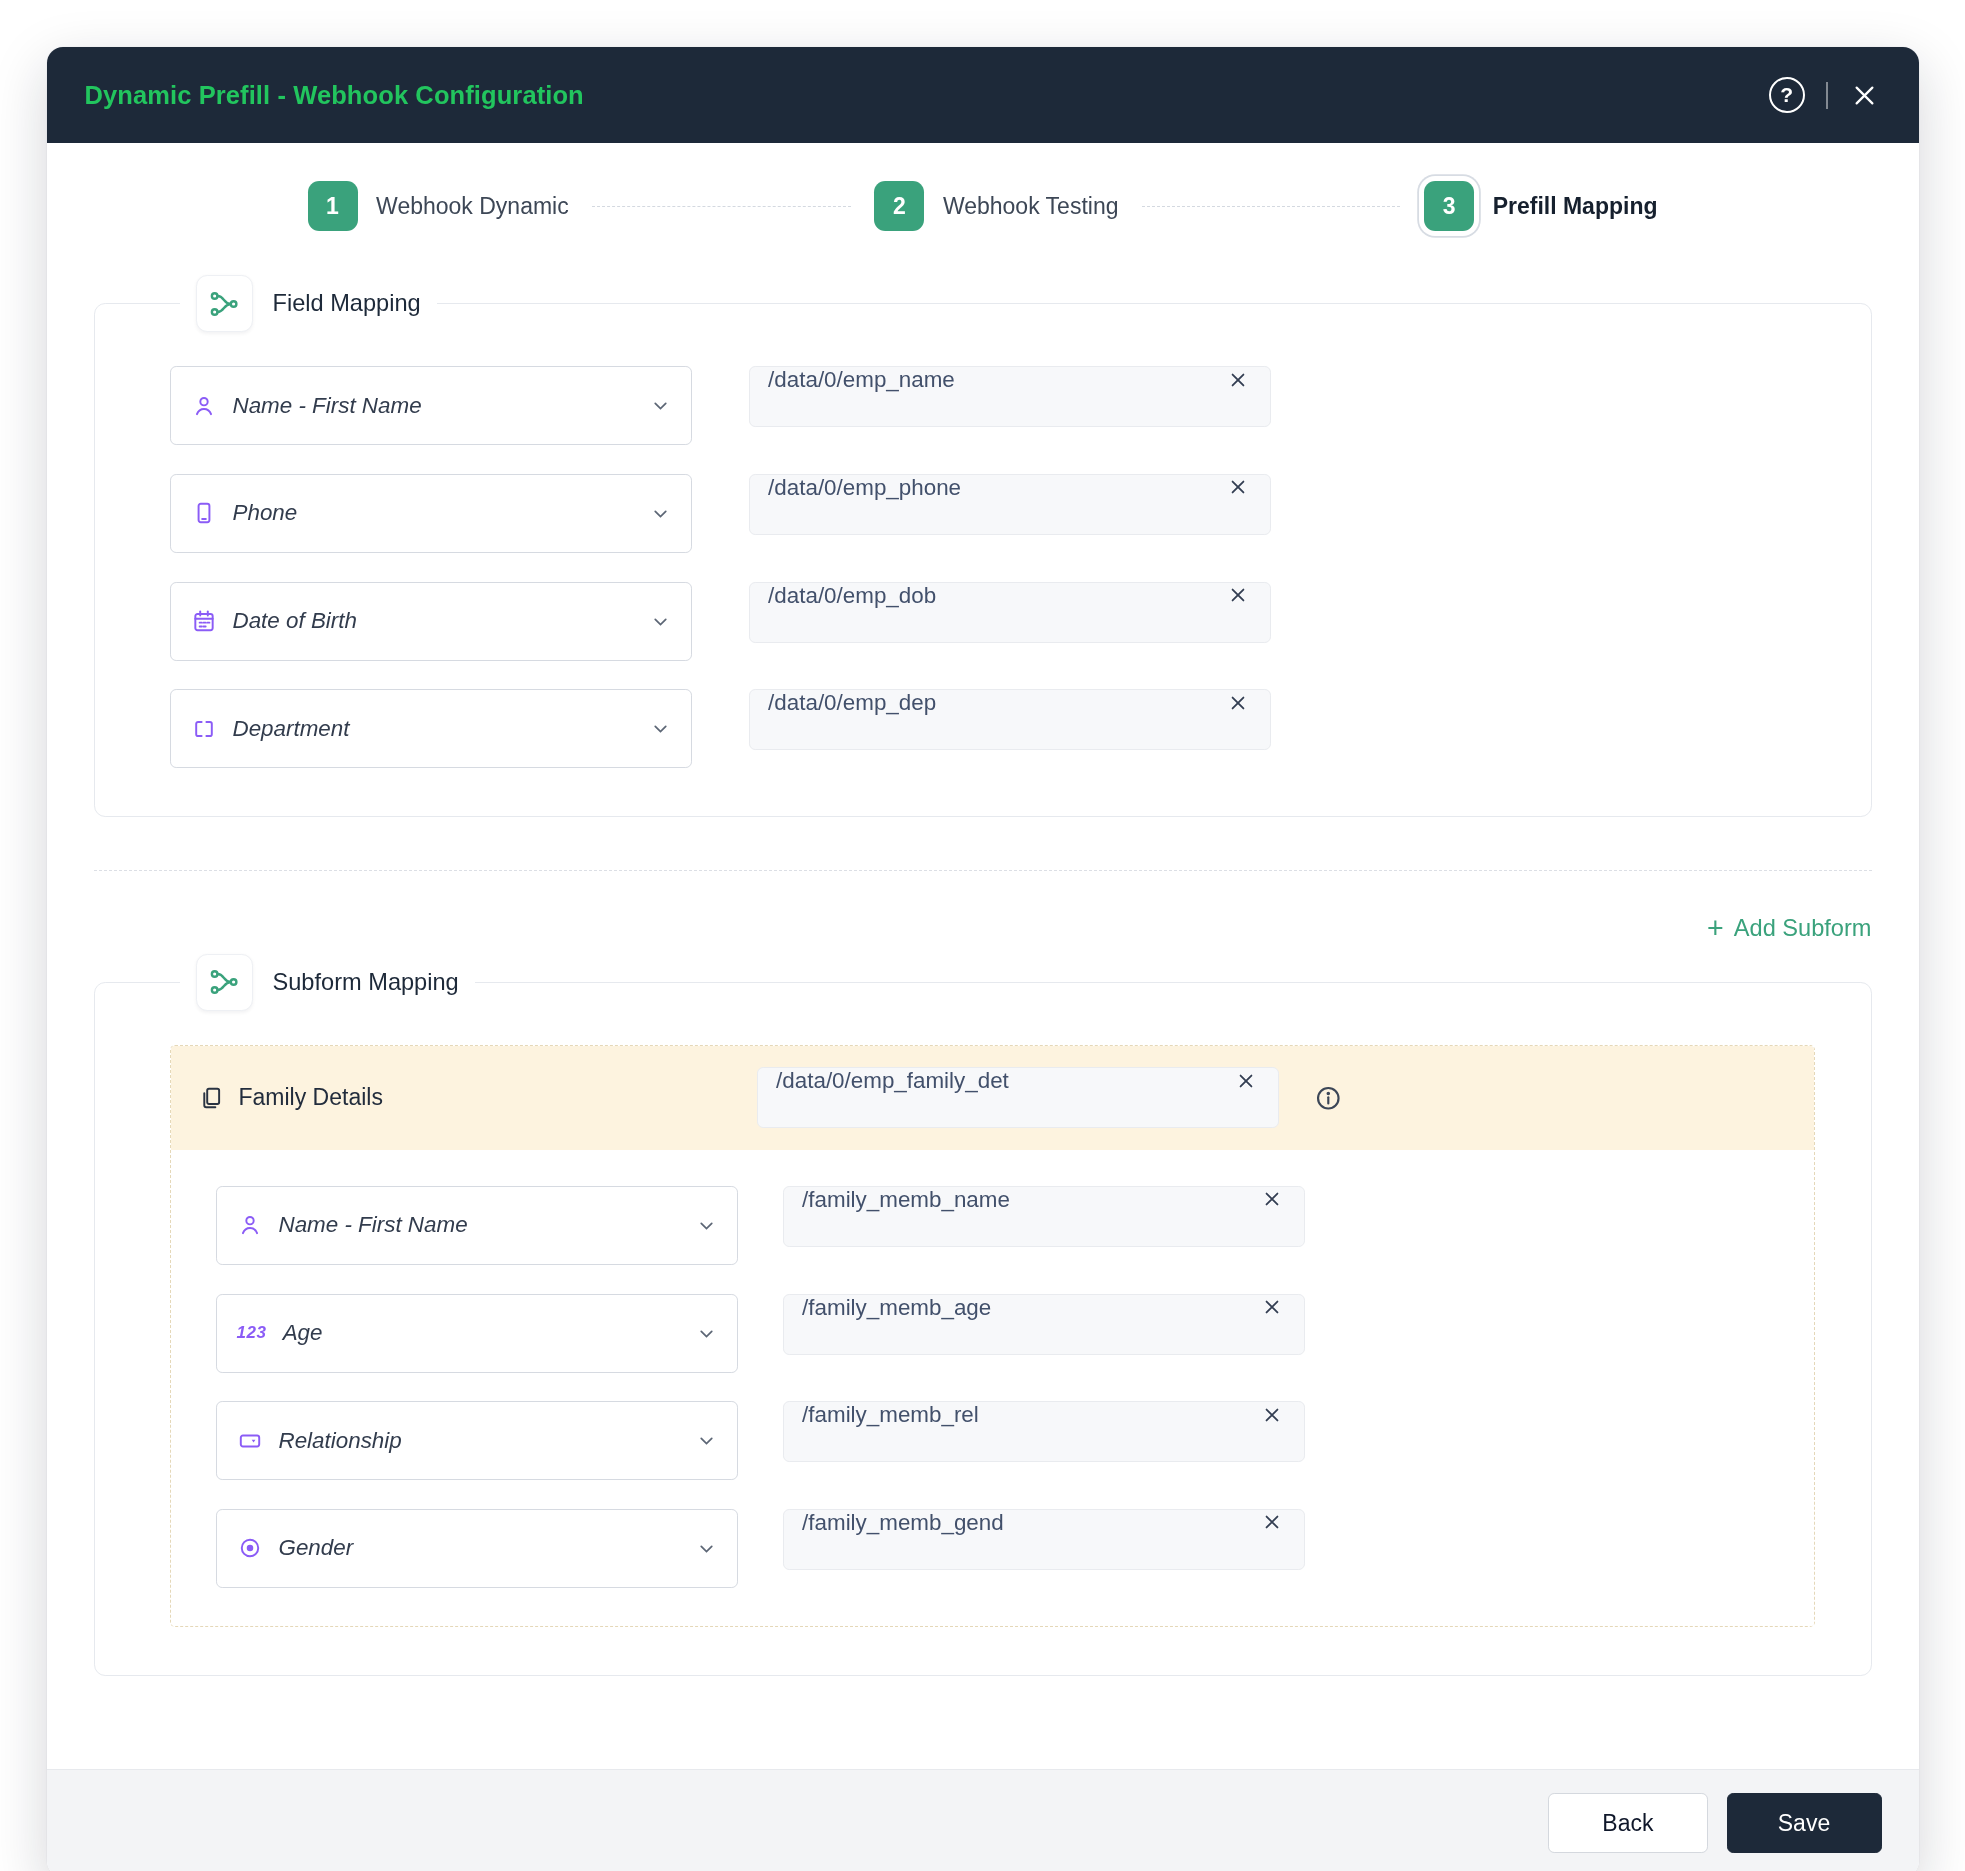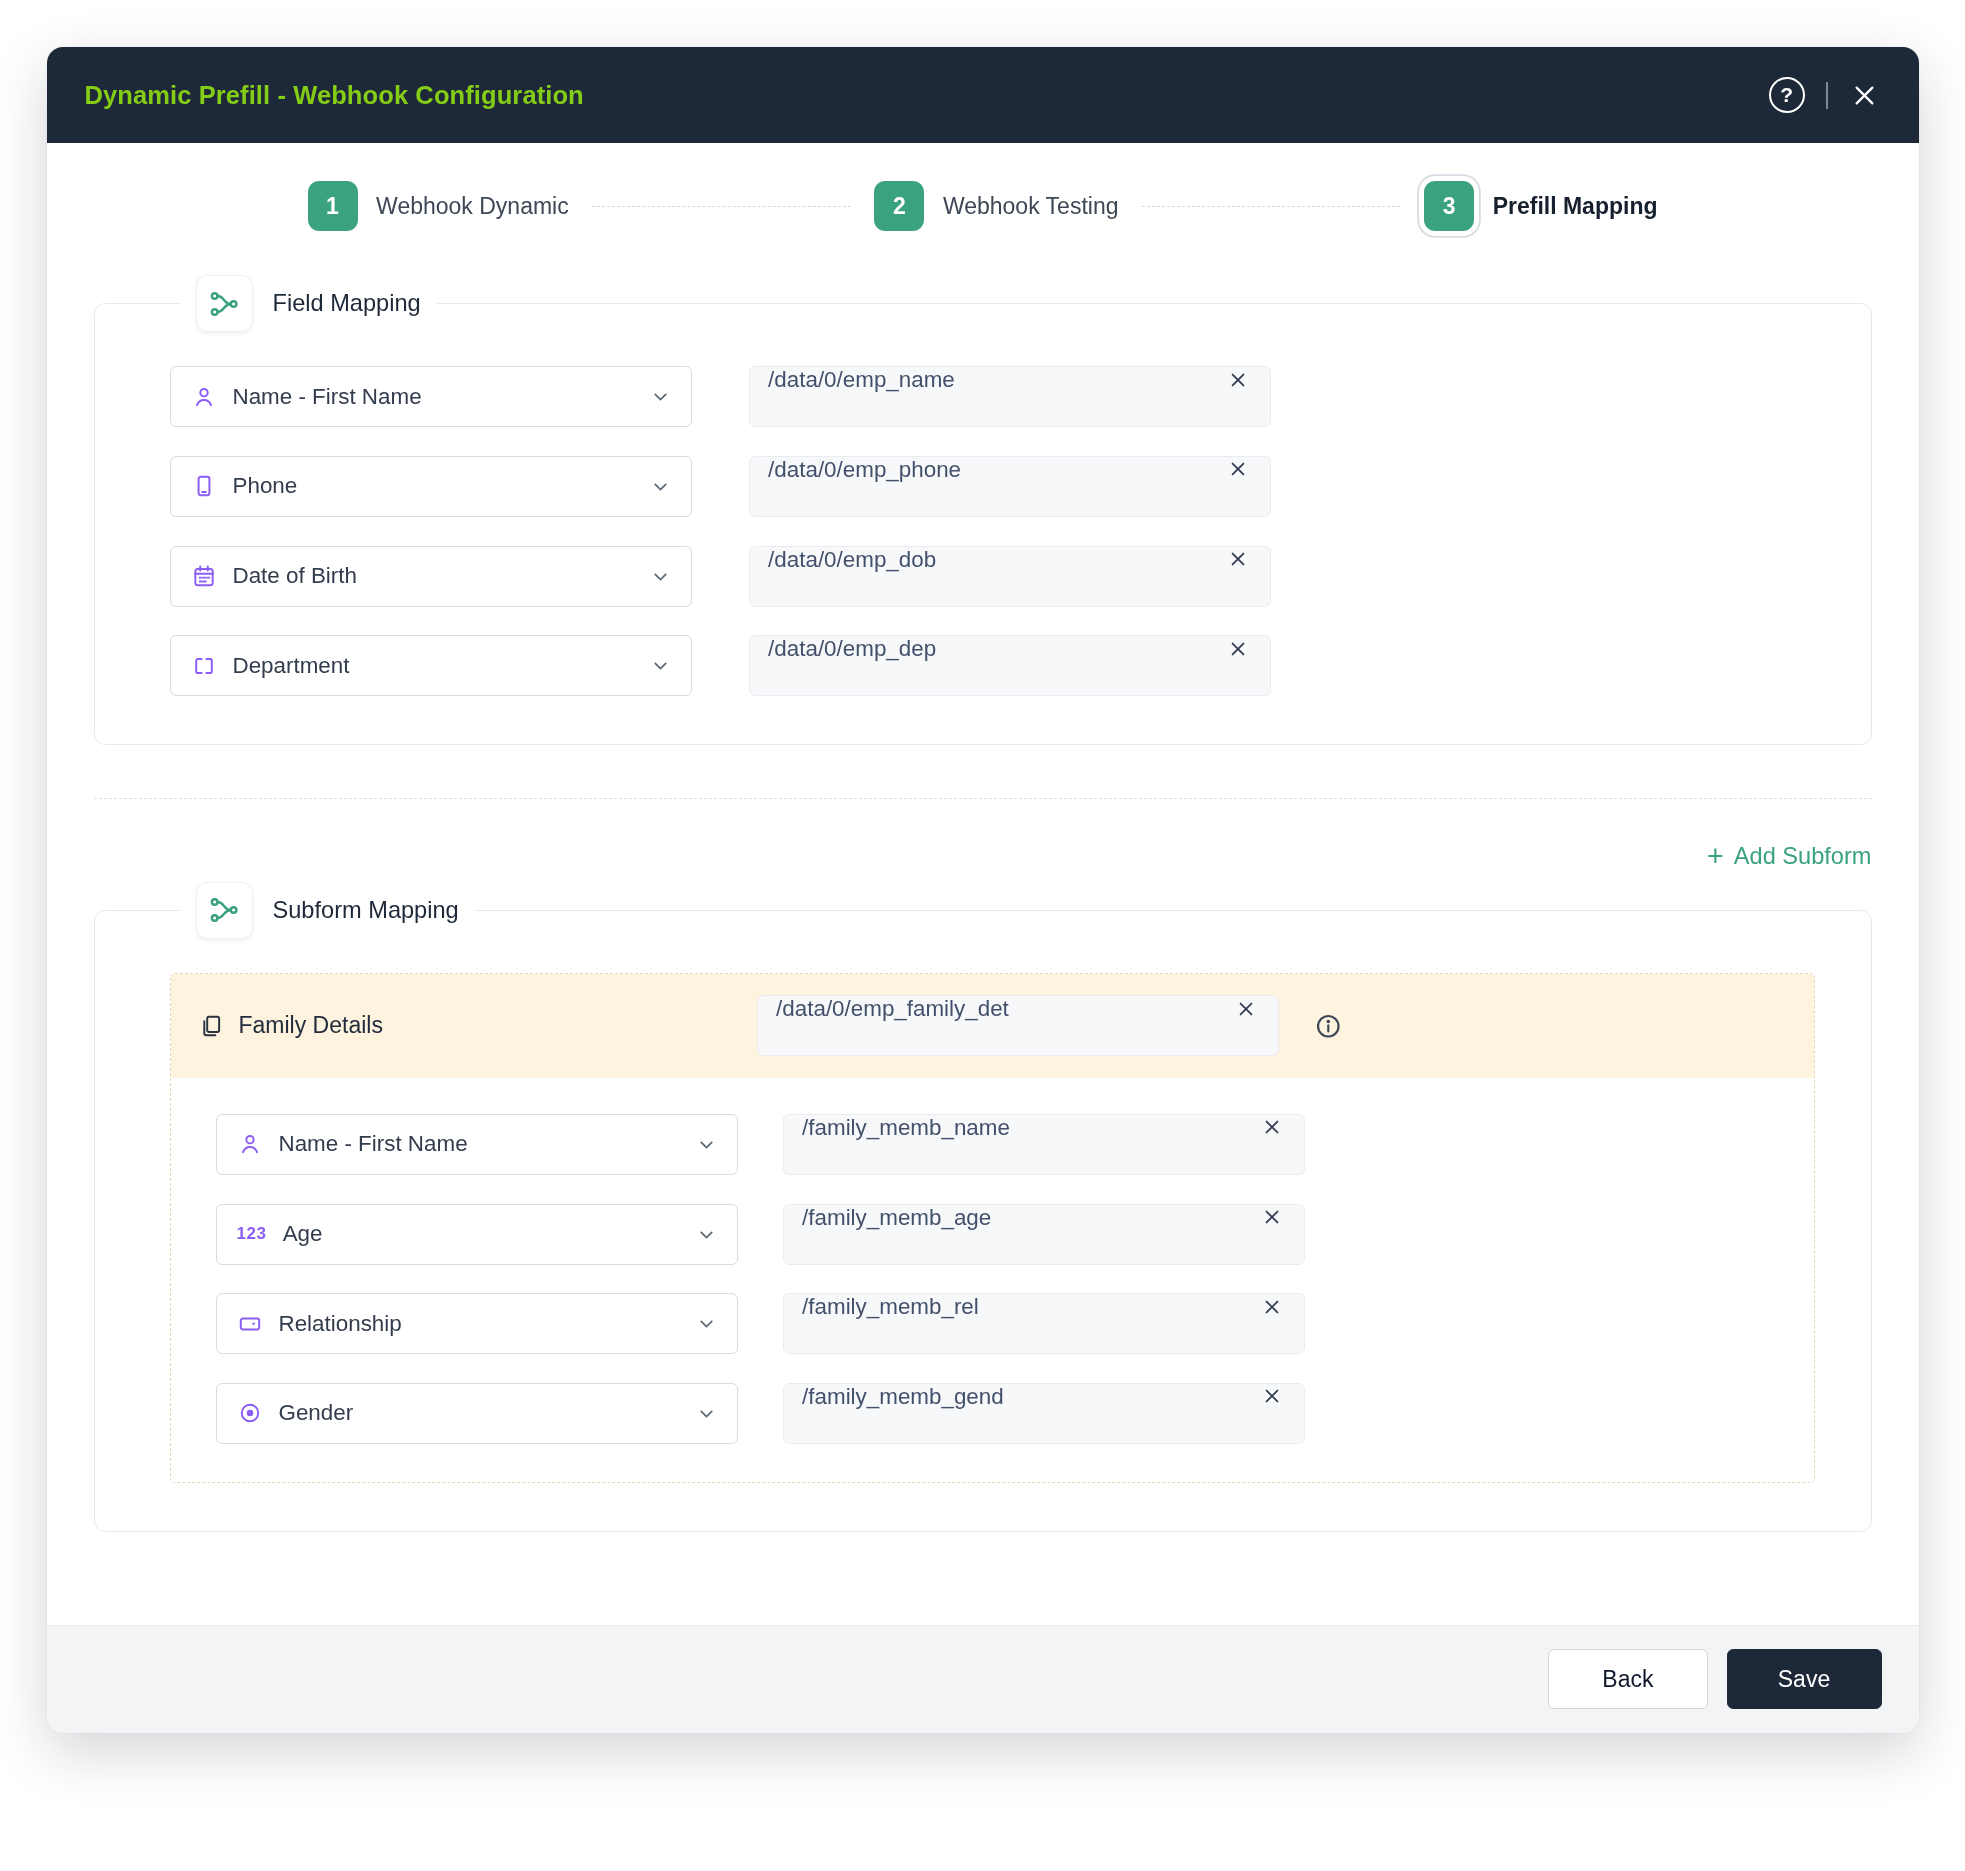--- a/index.html
+++ b/index.html
@@ -18,21 +18,21 @@
     overflow: hidden;
   }
   
   .modal-header {
     height: 96px;
     background: #1d2939;
     display: flex;
     align-items: center;
     padding: 0 38px;
   }
-  .modal-title { color: #84cc16; font-size: 25.5px; font-weight: 600; letter-spacing: 0.1px; }
+  .modal-title { color: #22c55e; font-size: 25.5px; font-weight: 600; letter-spacing: 0.1px; }
   .header-actions { margin-left: auto; display: flex; align-items: center; gap: 21px; }
   .help-btn {
     width: 36px; height: 36px; border-radius: 50%;
     border: 2.5px solid #ffffff; color: #ffffff;
     display: flex; align-items: center; justify-content: center;
     font-size: 21px; font-weight: 700; cursor: pointer; background: transparent;
   }
   .header-sep { width: 1.9px; height: 27px; background: rgba(255,255,255,.45); }
   .close-btn { width: 32px; height: 32px; cursor: pointer; color: #fff; display:flex; align-items:center; justify-content:center; }
   .close-btn svg { width: 27px; height: 27px; }
@@ -68,27 +68,28 @@
     background: #ffffff; border: 0.6px solid #eef0f4;
     display: flex; align-items: center; justify-content: center;
     color: #3aa27c;
     box-shadow: 0 1.2px 3.7px rgba(16,24,40,.05);
   }
   .legend-icon svg { width: 32px; height: 32px; }
   .legend-text { font-size: 23.6px; font-weight: 500; color: #1d2939; }
   .map-row { display: flex; gap: 57px; margin-bottom: 28.6px; }
   .map-row:last-child { margin-bottom: 0; }
   .dropdown {
-    width: 522px; height: 61px;
+    width: 522px; height: 79px;
     background: #ffffff;
     border: 1.2px solid #d6dae1;
     border-radius: 6.2px;
     display: flex; align-items: center;
     padding: 0 20px; gap: 16px;
     cursor: pointer;
+    font-style: italic;
   }
   .dropdown .f-icon { width: 26px; height: 26px; color: #8b5cf6; flex: 0 0 auto; display:flex; align-items:center; justify-content:center; }
   .dropdown .f-icon svg { width: 26px; height: 26px; }
   .dropdown .f-icon.txt { font-size: 17px; font-weight: 600; letter-spacing: 0.6px; width: auto; }
   .dropdown-label { font-size: 22.4px; color: #323c4d; }
   .chev { margin-left: auto; color: #5c6675; display: flex; }
   .chev svg { width: 21px; height: 21px; }
   .path-field {
     width: 522px; height: 61px;
     background: #f7f8fa;

